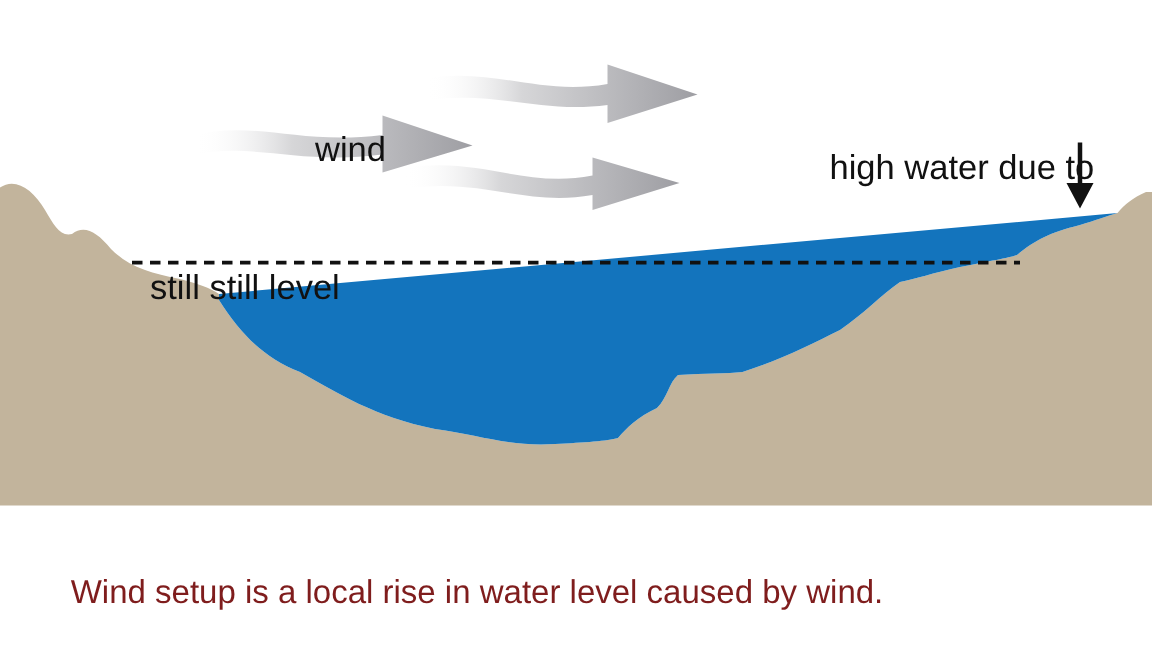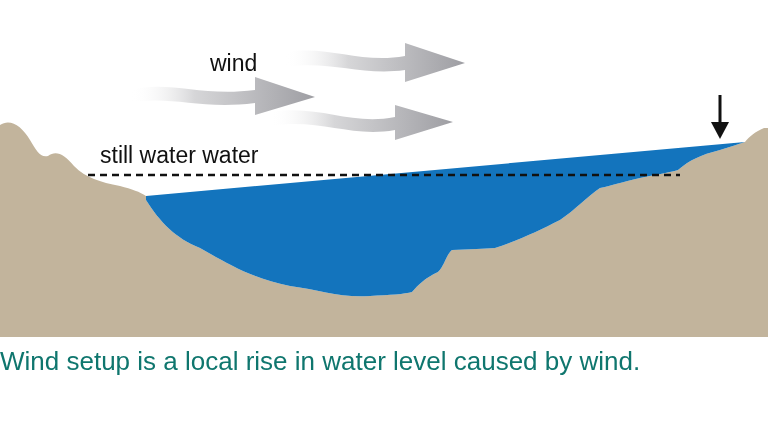--- a/index.html
+++ b/index.html
@@ -1,22 +1,22 @@
 <!DOCTYPE html>
 <html><head>
 <meta charset="utf-8">
 <style>
   html, body { margin:0; padding:0; background:#ffffff; }
   body { width:768px; height:432px; overflow:hidden; position:relative; font-family:"Liberation Sans", sans-serif; }
   #diagram { position:absolute; left:0; top:0; width:768px; height:432px; }
-  .label { position:absolute; color:#111; font-family:"Liberation Sans", sans-serif; white-space:nowrap; }
+  .label { position:absolute; color:#111; font-family:"Liberation Sans", sans-serif; white-space:nowrap;margin-top:36px; }
   #wind-label { left:210px; top:50px; font-size:23px; }
   #still-label { left:100px; top:142px; font-size:23px; }
   #high-label { left:553px; top:59px; font-size:23px; line-height:32px; }
-  #caption { left:0; width:636px; top:346px; text-align:center; font-size:26px; color:#0f766e; }
+  #caption { left:0; width:636px; top:346px; text-align:center; font-size:22px; color:#7f1d1d; }
 </style>
 </head>
 <body>
 
 <svg id="diagram" viewBox="0 0 768 432" xmlns="http://www.w3.org/2000/svg">
   <defs>
     <linearGradient id="windGrad" x1="0" y1="0" x2="1" y2="0">
       <stop offset="0" stop-color="#ffffff" stop-opacity="0"></stop>
       <stop offset="0.35" stop-color="#d6d6d8"></stop>
       <stop offset="1" stop-color="#9e9ea3"></stop>
@@ -50,16 +50,17 @@
     <path fill="url(#windGrad)" d="M270,112 C320,104 350,126 395,117 L395,105 L453,122 L395,140 L395,130 C350,138 320,118 270,126 Z"></path>
   </g>
 
   <g>
     <line x1="720" y1="95" x2="720" y2="125" stroke="#111" stroke-width="3"></line>
     <path d="M711,122 L729,122 L720,139 Z" fill="#111"></path>
   </g>
 </svg>
 
 <div class="label" id="wind-label">wind</div>
-<div class="label" id="still-label">still water water</div>
+<div class="label" id="still-label">still still level</div>
 <div class="label" id="high-label">
+  <div>high water due to</div>
 </div>
 <div class="label" id="caption">Wind setup is a local rise in water level caused by wind.</div>
 
 </body></html>

